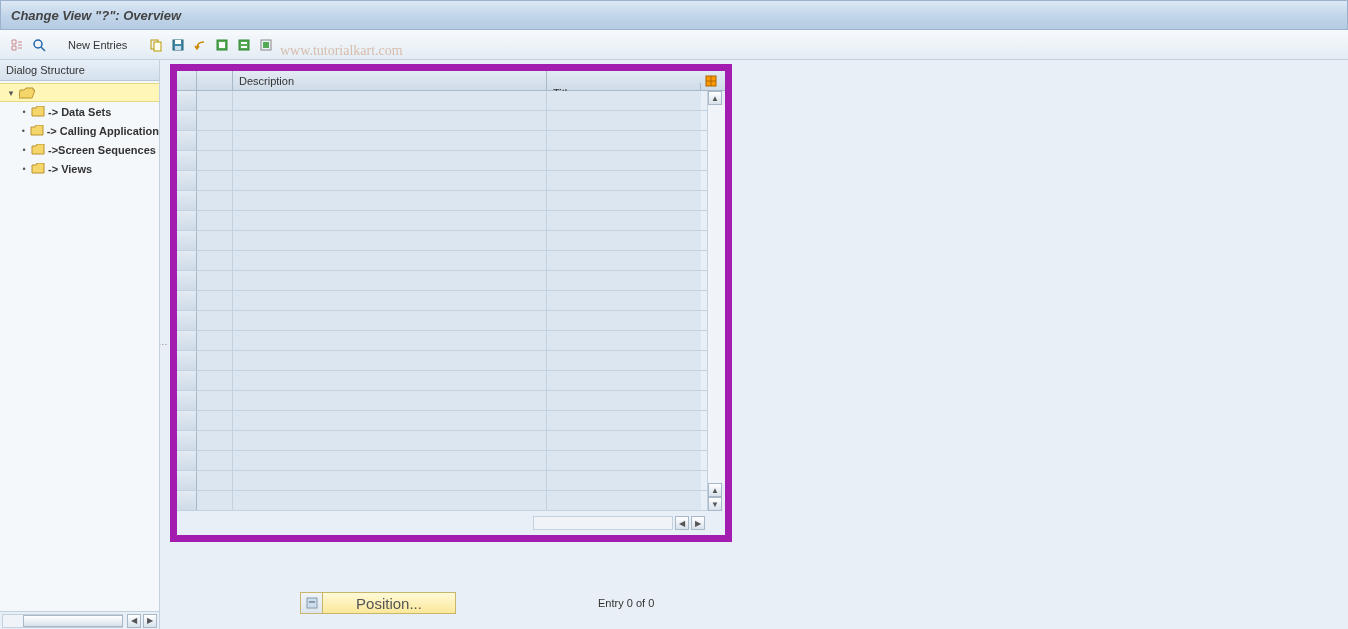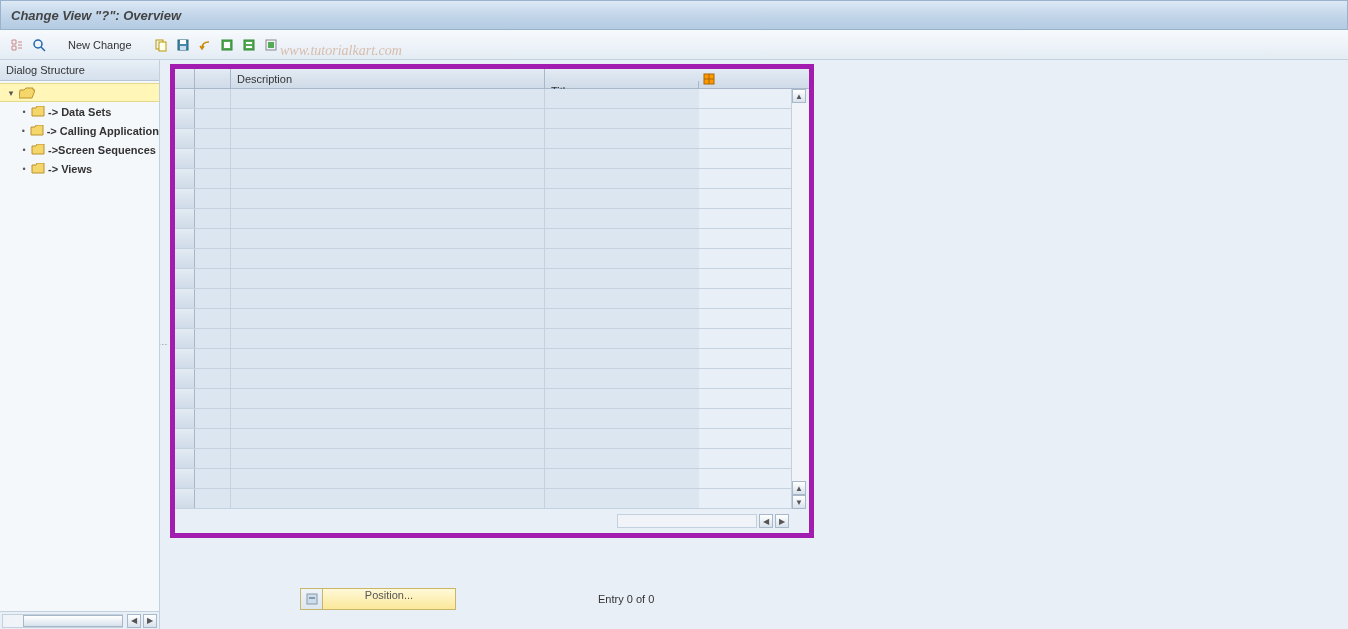--- a/index.html
+++ b/index.html
@@ -50,21 +50,20 @@
       cursor: pointer;
     }
     .watermark {
       position: absolute;
       top: 43px;
       left: 280px;
       font-size: 14px;
       color: rgba(200,140,100,0.5);
       font-family: Georgia, serif;
       pointer-events: none;
-      font-style: italic;
     }
     .main-area {
       display: flex;
       height: calc(100% - 60px);
       background: #e8eff6;
     }
     .sidebar {
       width: 160px;
       background: #f5f8fb;
       border-right: 1px solid #c3d0dd;
@@ -165,22 +164,22 @@
       align-items: center;
       justify-content: center;
     }
     .splitter-dots { color: #999; font-size: 9px; writing-mode: vertical-lr; }
     .content {
       flex: 1;
       padding: 4px;
       position: relative;
     }
     .grid-wrap {
-      width: 644px;
-      border: 5px solid #a21caf;
+      width: 562px;
+      border: 7px solid #a21caf;
       background: #e8eff6;
       position: relative;
     }
     .grid-header {
       display: flex;
       background: linear-gradient(to bottom, #e3ebf3, #cfdbe8);
       border-bottom: 1px solid #a8b8c8;
       height: 20px;
     }
     .gh-selcol {
@@ -259,21 +258,22 @@
       display: flex;
       align-items: center;
     }
     .position-btn {
       margin-left: 130px;
       width: 156px;
       height: 22px;
       background: linear-gradient(to bottom, #fff9d8, #fbe89a);
       border: 1px solid #c8b76a;
       display: flex;
-      font-size: 11px;
+      align-items: center;
+      font-size: 15px;
       color: #555;
       cursor: pointer;
       position: relative;
     }
     .position-btn-icon {
       width: 22px;
       height: 100%;
       background: linear-gradient(to bottom, #f0f4f8, #dde6ef);
       border-right: 1px solid #c8b76a;
       display: flex;
@@ -302,21 +302,21 @@
         <path d="M2 2 L6 2 L6 6 L2 6 Z M8 4 L12 4 M8 7 L12 7 M2 8 L6 8 L6 12 L2 12 Z M8 10 L12 10" stroke="#c88" fill="none" stroke-width="1"></path>
       </svg>
   </span>
   <span class="tb-icon">
     <svg width="14" height="14">
         <circle cx="6" cy="6" r="4" stroke="#26a" fill="none" stroke-width="1.5"></circle>
         <line x1="9" y1="9" x2="13" y2="13" stroke="#26a" stroke-width="1.5"></line>
       </svg>
   </span>
   <span class="tb-sep"></span>
-  <span class="new-entries">New Change</span>
+  <span class="new-entries">New Entries</span>
   <span class="tb-sep"></span>
   <span class="tb-icon">
     <svg width="14" height="14">
         <rect x="2" y="2" width="7" height="9" fill="none" stroke="#b90" stroke-width="1"></rect>
         <rect x="5" y="4" width="7" height="9" fill="#ffe" stroke="#b90" stroke-width="1"></rect>
       </svg>
   </span>
   <span class="tb-icon">
     <svg width="14" height="14">
         <rect x="2" y="2" width="10" height="10" fill="#48a" stroke="#267"></rect>

